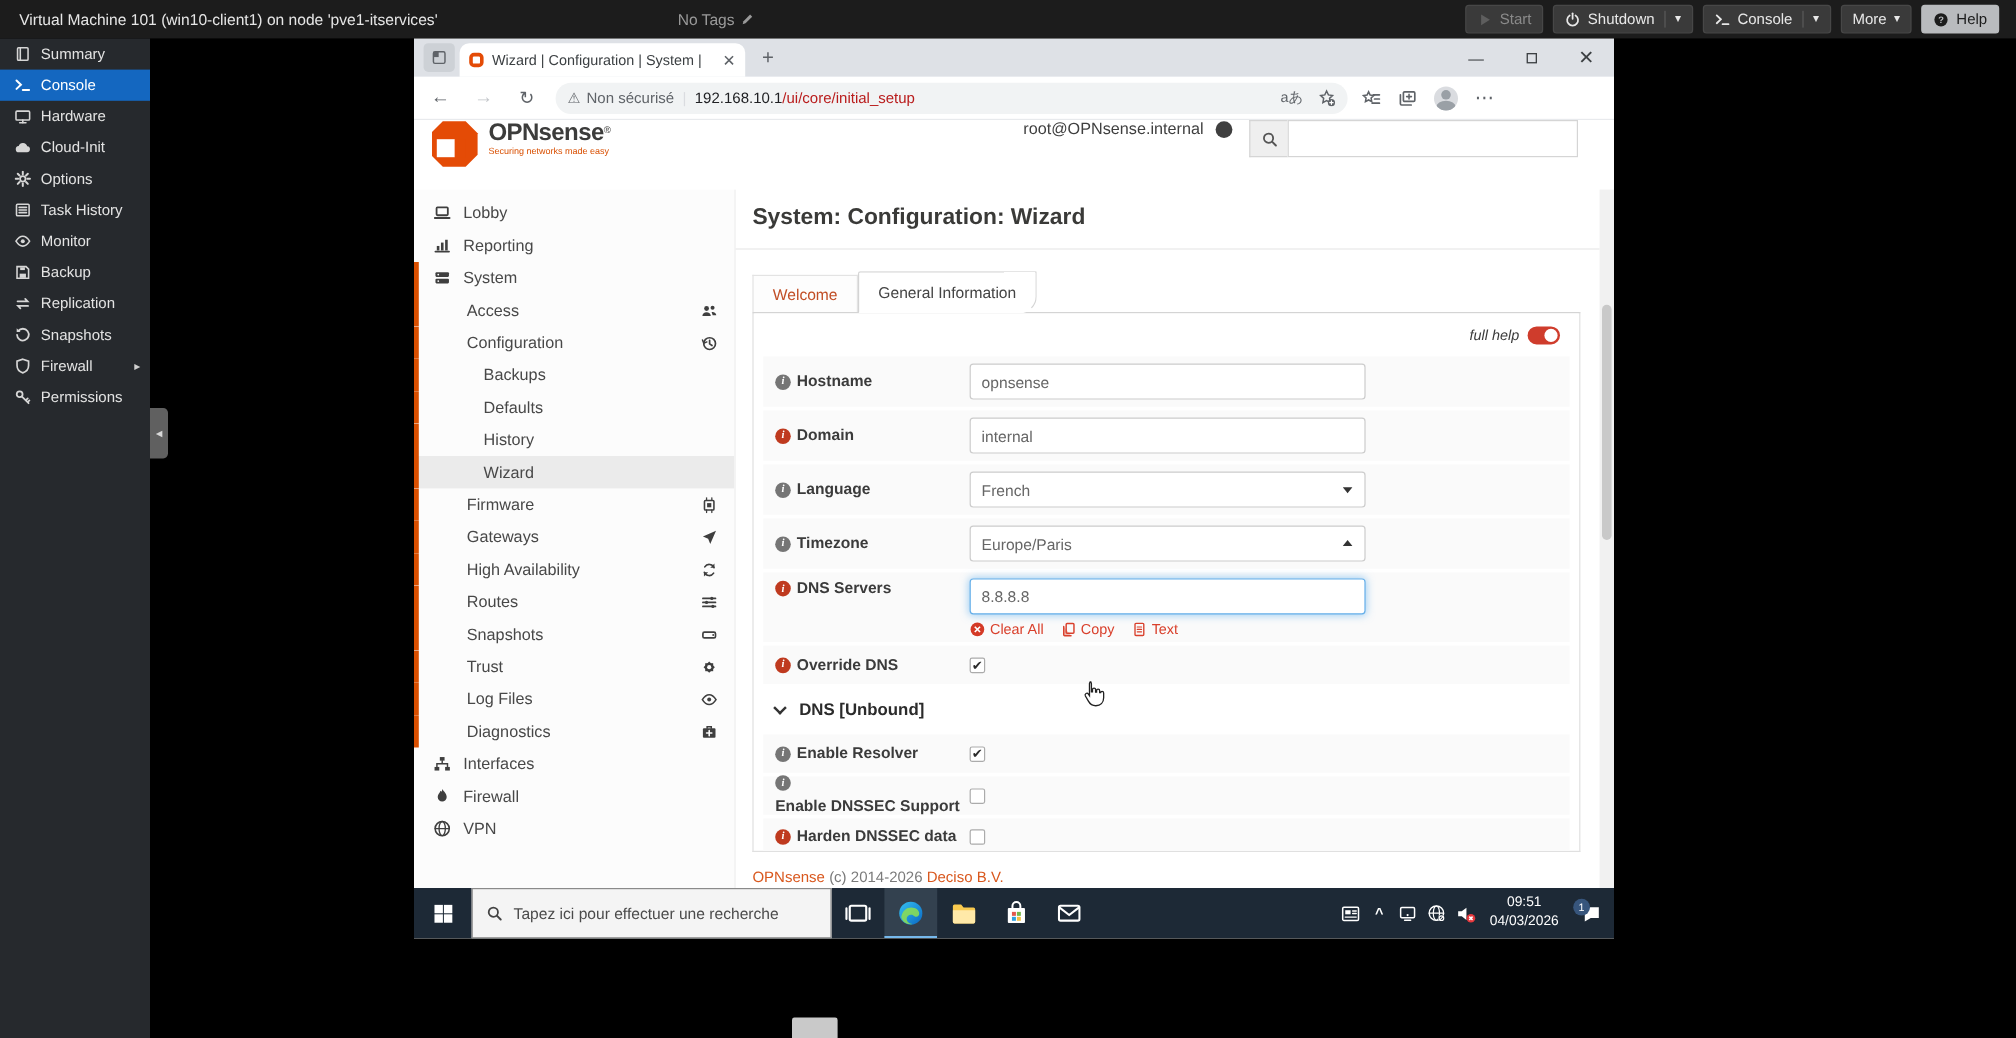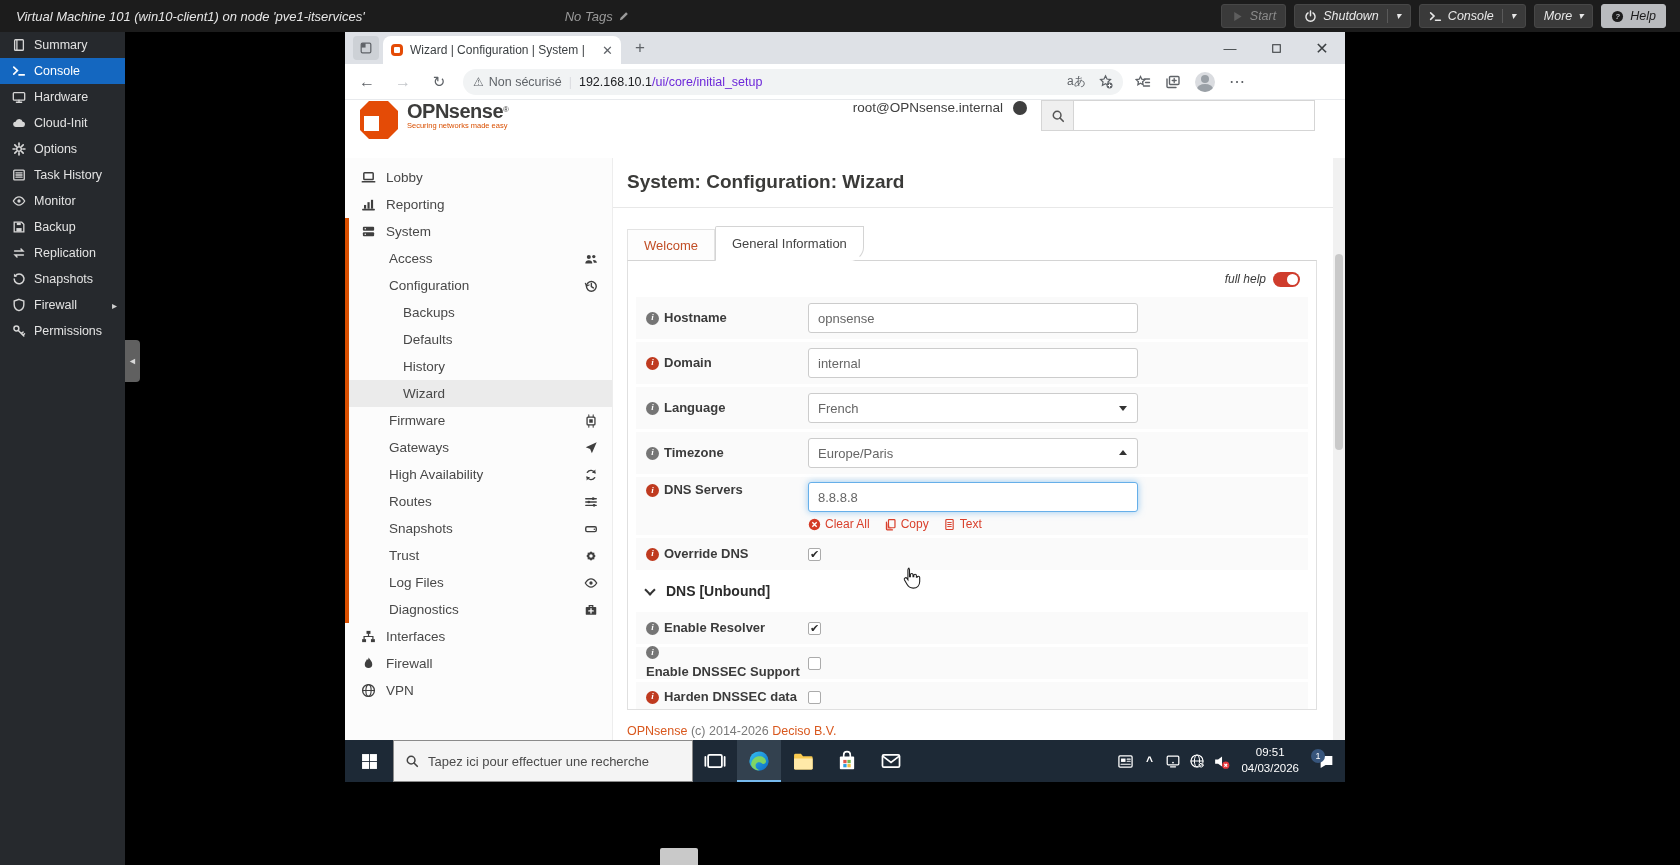--- a/index.html
+++ b/index.html
@@ -2,21 +2,21 @@
 <html><head>
 <meta charset="utf-8">
 <style>
   * { margin:0; padding:0; box-sizing:border-box; }
   html,body { width:1680px; height:865px; overflow:hidden; background:#000; }
   body { font-family:"Liberation Sans", sans-serif; }
   .stage { position:relative; width:1680px; height:865px; background:#000; overflow:hidden; }
 
   
   .pve-topbar { position:absolute; left:0; top:0; width:1680px; height:32px; background:#1c1c1c;
-    display:flex; align-items:center; color:#e6e6e6; font-size:13px; z-index:30;font-style:italic; }
+    display:flex; align-items:center; color:#e6e6e6; font-size:13px; z-index:30; }
   .pve-title { margin-left:16px; white-space:nowrap; }
   .pve-tags { margin-left:200px; color:#9a9a9a; display:flex; align-items:center; gap:5px; }
   .pve-actions { margin-left:auto; margin-right:14px; display:flex; gap:8px; }
   .pve-btn { background:#3a3a3a; border:1px solid #474747; border-radius:3px; height:24px;
     display:flex; align-items:center; padding:0 9px; gap:6px; color:#e8e8e8; font-size:12.5px; cursor:pointer; }
   .pve-btn .sep { width:1px; height:14px; background:#5a5a5a; margin:0 2px; }
   .pve-btn.disabled { color:#8a8a8a; }
   .pve-btn.disabled .ic { opacity:.45; }
   .pve-btn.light { background:#b9bbbe; color:#1c1c1c; border-color:#b9bbbe; }
   .caret { font-size:10px; line-height:1; }
@@ -53,21 +53,21 @@
 
   
   .addressbar { position:absolute; left:0; top:32px; width:1000px; height:36px; background:#fff; display:flex; align-items:center; border-bottom:1px solid #e8eaed; }
   .navbtn { width:28px; height:28px; display:flex; align-items:center; justify-content:center; font-size:16px; color:#5f6368; margin-left:8px; cursor:pointer; }
   .navbtn.disabled { color:#c3c6ca; }
   .urlpill { height:26px; background:#f1f3f4; border-radius:14px; flex:1; max-width:660px; margin-left:10px;
     display:flex; align-items:center; padding:0 10px; font-size:12.5px; color:#5f6368; }
   .urlpill .warn { font-size:12px; margin-right:5px; color:#5f6368; }
   .urlpill .div { color:#dadce0; margin:0 7px; }
   .urlpill .host { color:#202124; }
-  .urlpill .path { color:#6d28d9;text-align:right; }
+  .urlpill .path { color:#b91c1c;text-align:right; }
   .urlpill .right { margin-left:auto; display:flex; align-items:center; gap:12px; color:#5f6368; }
   .abicons { display:flex; align-items:center; gap:14px; margin:0 14px 0 12px; color:#5f6368; }
   .avatar { width:20px; height:20px; border-radius:50%; background:#dadce0; position:relative; overflow:hidden; }
   .avatar:before { content:''; position:absolute; left:6px; top:3px; width:8px; height:8px; border-radius:50%; background:#9aa0a6; }
   .avatar:after { content:''; position:absolute; left:2px; top:12px; width:16px; height:10px; border-radius:50%; background:#9aa0a6; }
 
   
   .opn-page { position:absolute; left:0; top:68px; width:1000px; height:640px; background:#fff; overflow:hidden; }
   .opn-header { position:absolute; left:0; top:0; width:988px; height:58px; background:#fff; display:flex; align-items:flex-start; }
   .opn-logo { margin-left:14px; }

